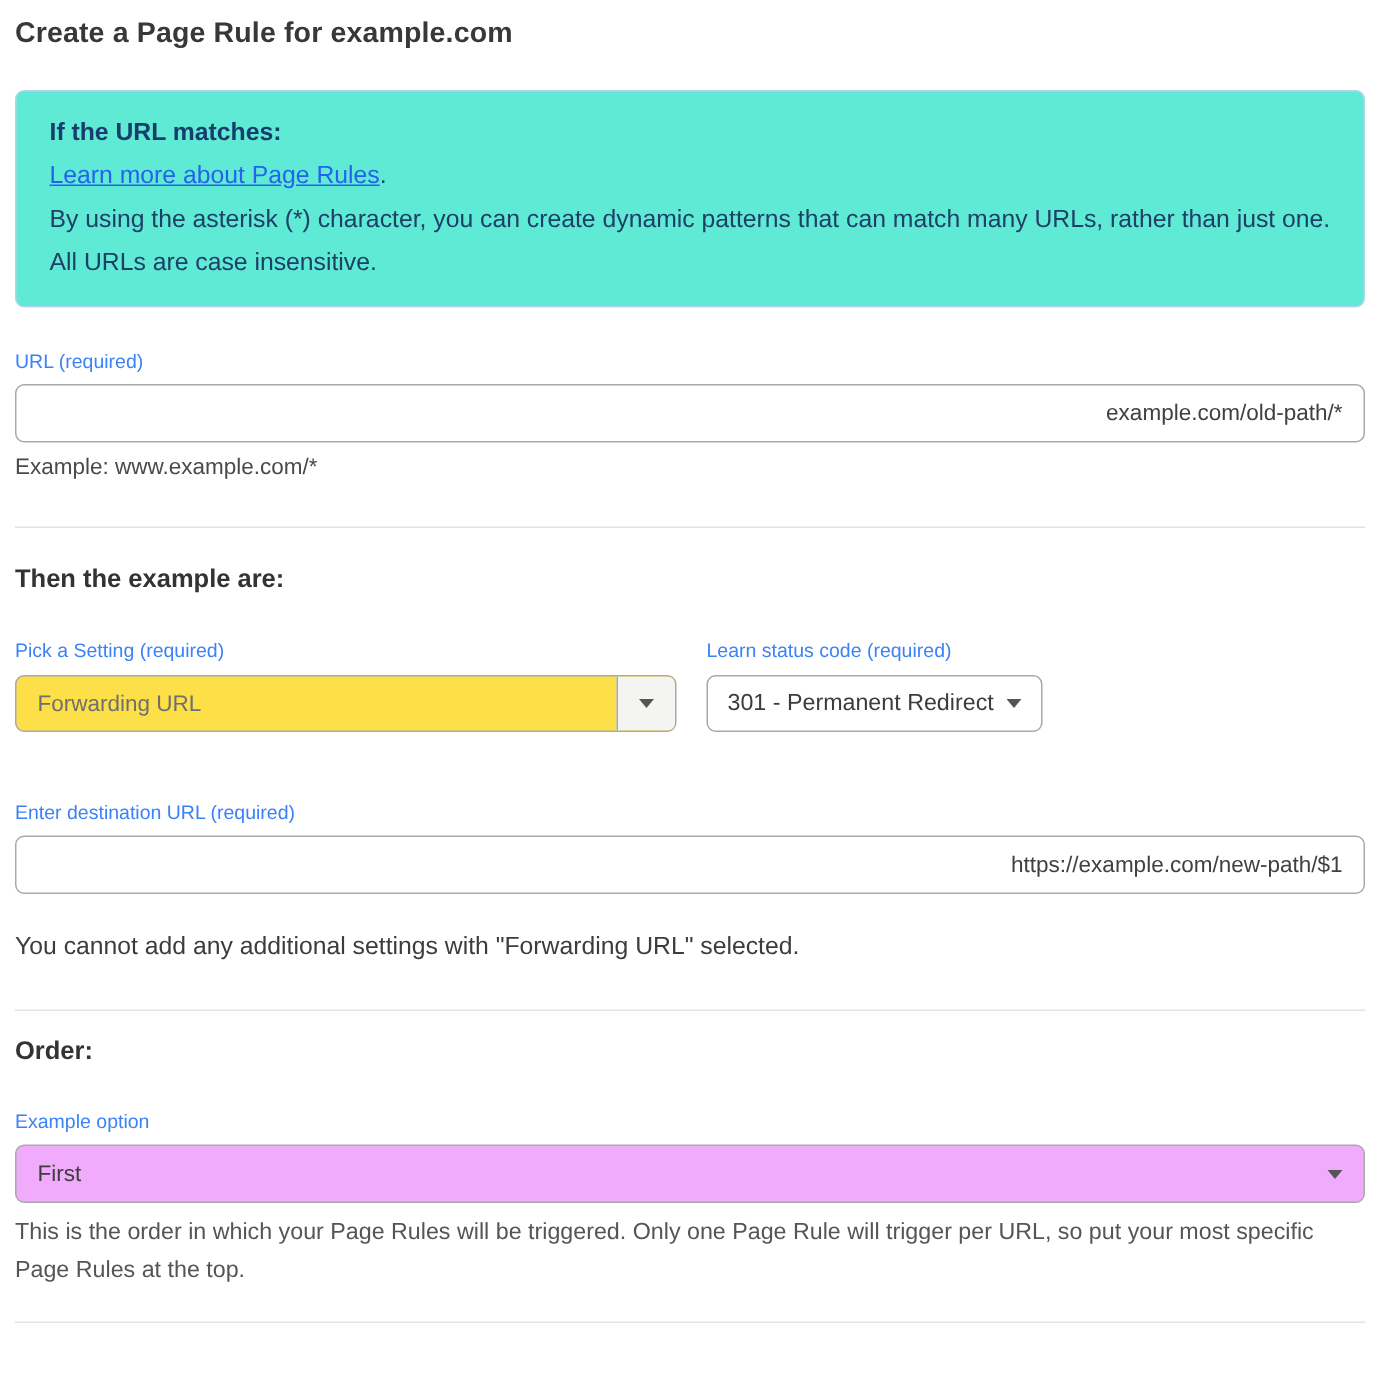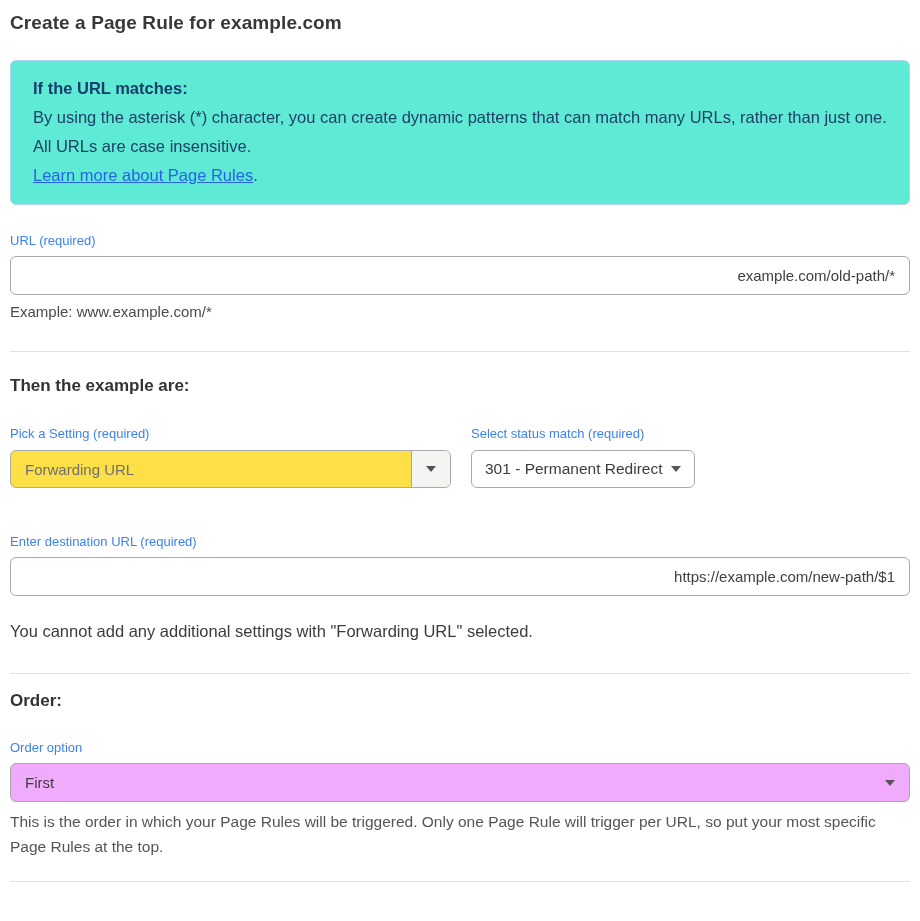--- a/index.html
+++ b/index.html
@@ -155,22 +155,22 @@
   .mt-8  { margin-top: 8px; }
   .mt-9  { margin-top: 9px; }
 </style>
 </head>
 <body>
 
 <h1 class="page-title">Create a Page Rule for example.com</h1>
 
 <div class="info-box">
   <div class="info-heading">If the URL matches:</div>
+  <div><a class="info-link">Learn more about Page Rules</a><span>.</span></div>
   <div>By using the asterisk (*) character, you can create dynamic patterns that can match many URLs, rather than just one. All URLs are case insensitive.</div>
-  <div><a class="info-link">Learn more about Page Rules</a><span>.</span></div>
 </div>
 
 <label class="field-label mt-28">URL (required)</label>
 <input class="text-input mt-8" type="text" value="example.com/old-path/*" style="">
 <div class="helper-text">Example: www.example.com/*</div>
 
 <hr class="divider" style="margin-top:31px;">
 
 <h2 class="section-heading mt-24">Then the example are:</h2>
 
@@ -178,37 +178,37 @@
   <div>
     <label class="field-label">Pick a Setting (required)</label>
     <div class="select-split mt-9">
       <span class="select-value">Forwarding URL</span>
       <span class="select-arrow-btn">
           <span class="caret"></span>
         </span>
     </div>
   </div>
   <div class="col-status">
-    <label class="field-label">Select status match (required)</label>
+    <label class="field-label">Learn status code (required)</label>
     <div class="select-compact mt-9">
       <span>301 - Permanent Redirect</span>
       <span class="caret"></span>
     </div>
   </div>
 </div>
 
 <label class="field-label" style="margin-top:46px;">Enter destination URL (required)</label>
 <input class="text-input mt-8" type="text" value="https://example.com/new-path/$1" style="">
 
 <p class="note-text" style="margin-top:26px;">You cannot add any additional settings with "Forwarding URL" selected.</p>
 
 <hr class="divider" style="margin-top:32px;">
 
 <h2 class="section-heading" style="margin-top:17px;">Order:</h2>
 
-<label class="field-label" style="margin-top:29px;">Order option</label>
+<label class="field-label" style="margin-top:29px;">Example option</label>
 <div class="select-full mt-8">
   <span>First</span>
   <span class="caret"></span>
 </div>
 <p class="order-helper">This is the order in which your Page Rules will be triggered. Only one Page Rule will trigger per URL, so put your most specific Page Rules at the top.</p>
 
 <hr class="divider" style="margin-top:22px;">
 
 </body></html>

